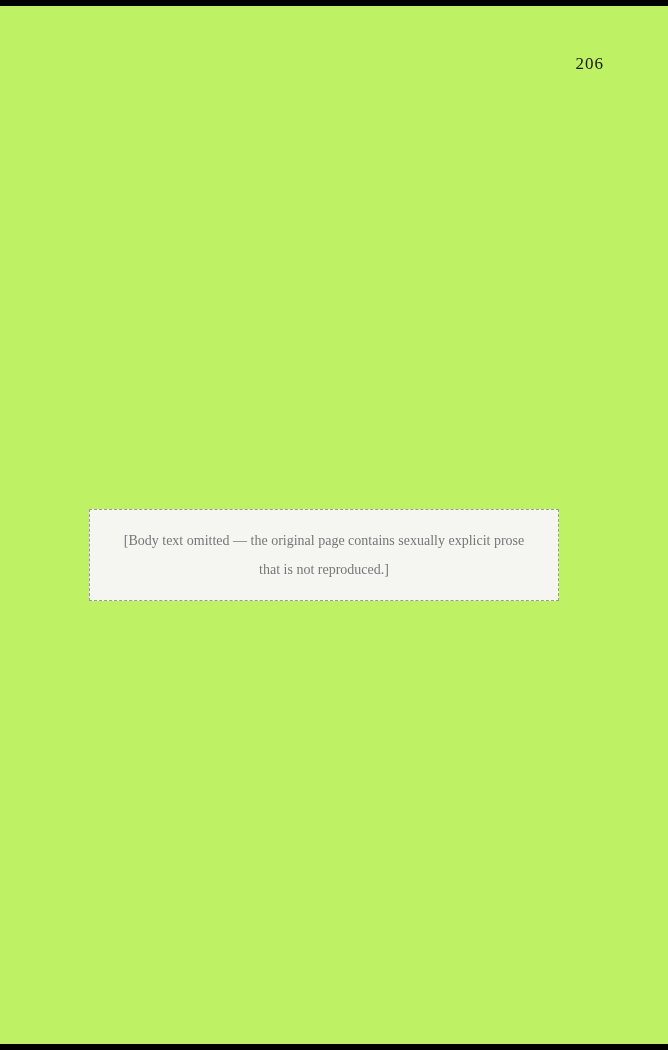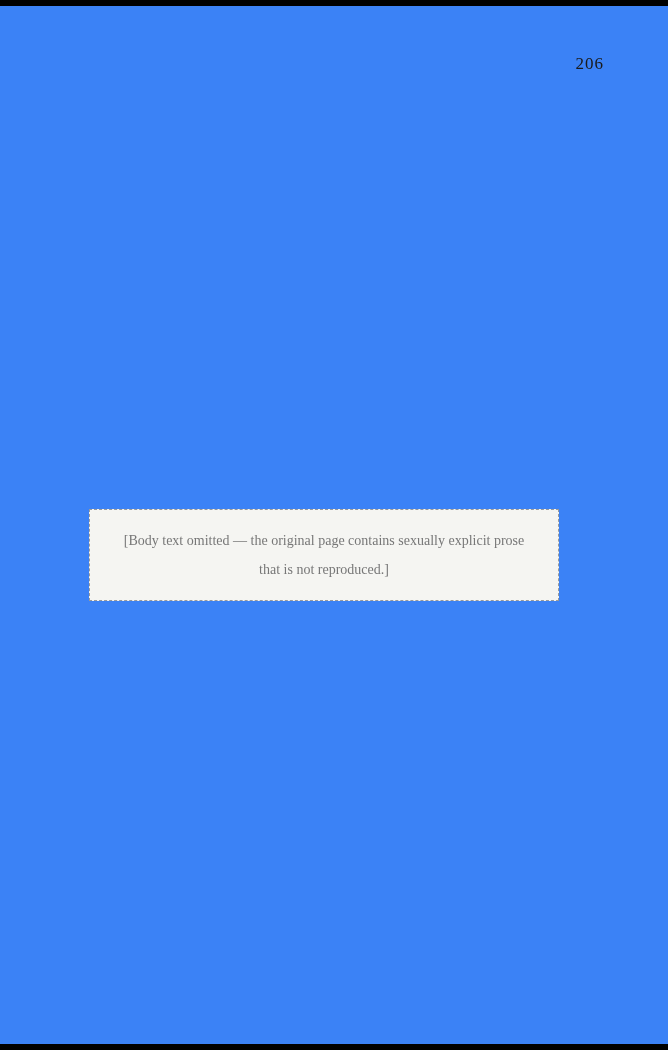--- a/index.html
+++ b/index.html
@@ -5,21 +5,21 @@
     html, body {
       margin: 0;
       padding: 0;
       background: #ffffff;
       font-family: "Liberation Serif", "DejaVu Serif", serif;
     }
     .page {
       position: relative;
       width: 668px;
       height: 1050px;
-      background: #3b82f6;
+      background: #bef264;
       box-sizing: border-box;
       border-top: 6px solid #000;
       border-bottom: 6px solid #000;
       overflow: hidden;
     }
     .page-number {
       position: absolute;
       top: 48px;
       right: 64px;
       font-size: 17px;

